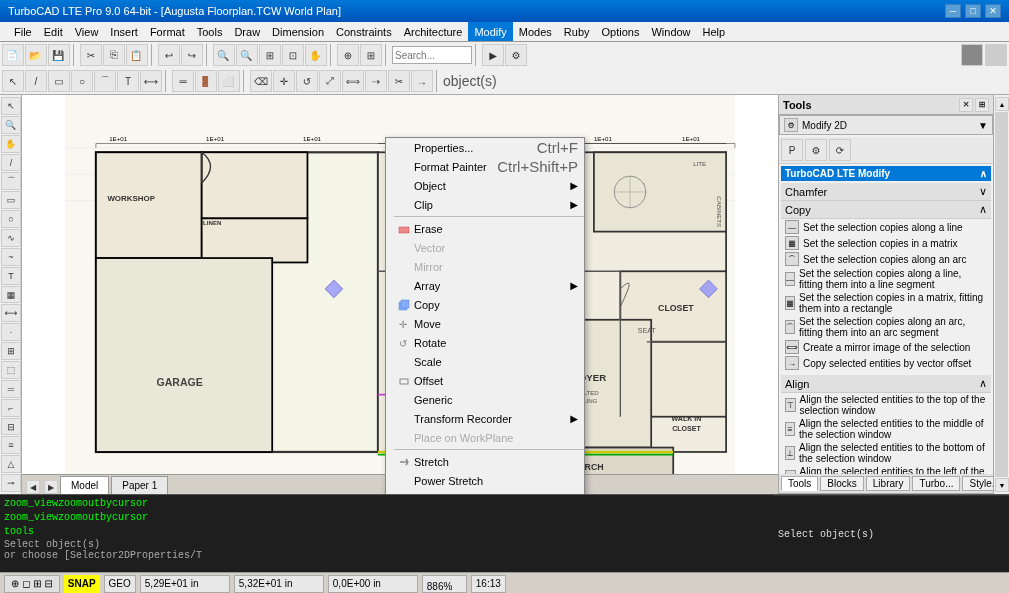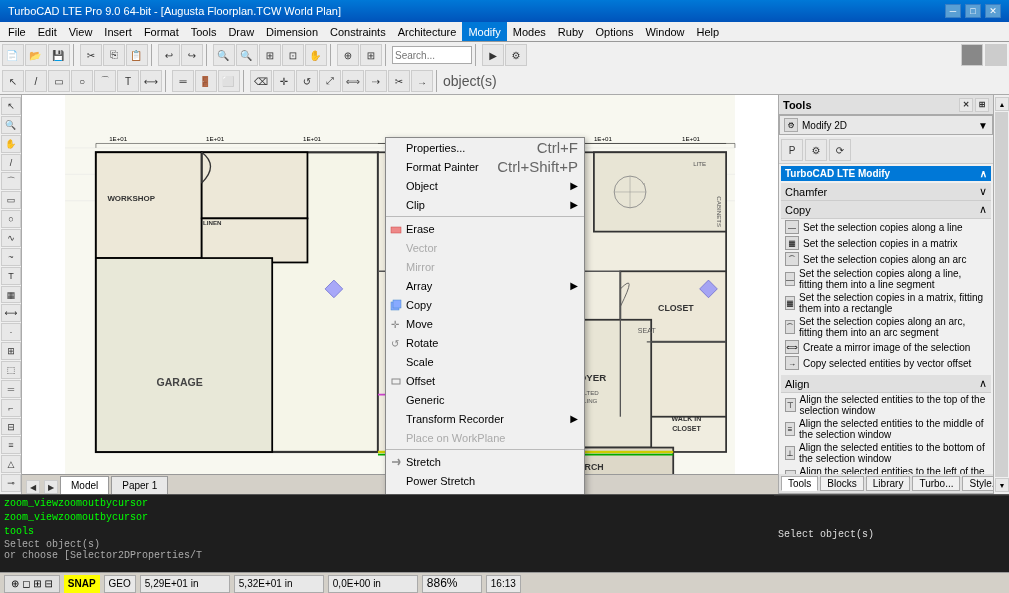--- a/index.html
+++ b/index.html
@@ -42,21 +42,21 @@
       cursor: pointer;
     }
 
     
     #menu-bar {
       height: 20px;
       background: #f0f0f0;
       display: flex;
       align-items: center;
       border-bottom: 1px solid #999;
-      padding: 0 2px;
+      padding: 0 8px;
     }
     .menu-item {
       padding: 2px 6px;
       cursor: pointer;
       font-size: 11px;
       height: 100%;
       display: flex;
       align-items: center;
     }
     .menu-item:hover, .menu-item.active {
@@ -335,24 +335,24 @@
       display: flex;
       align-items: center;
       padding: 0 4px;
       font-size: 10px;
     }
     .zoom-box {
       background: #e8e8e8;
       border: 1px solid #aaa;
       height: 18px;
       display: flex;
-      align-items: flex-start;
+      align-items: flex-end;
       padding: 0 4px;
-      font-size: 12px;
-      width: 60px;
+      font-size: 10px;
+      width: 45px;
     }
     .time-box {
       background: #e8e8e8;
       border: 1px solid #aaa;
       height: 18px;
       display: flex;
       align-items: center;
       padding: 0 4px;
       font-size: 10px;
     }
@@ -360,20 +360,21 @@
       position: absolute;
       top: 42px;
       left: 363px;
       width: 200px;
       background: #f0f0f0;
       border: 1px solid #888;
       box-shadow: 2px 2px 6px rgba(0,0,0,0.3);
       z-index: 200;
       pointer-events: all;
       font-size: 11px;
+      padding-left: 8px;
     }
     .menu-sep {
       height: 1px;
       background: #bbb;
       margin: 2px 0;
     }
     .dd-item {
       display: flex;
       align-items: center;
       padding: 2px 6px 2px 20px;

